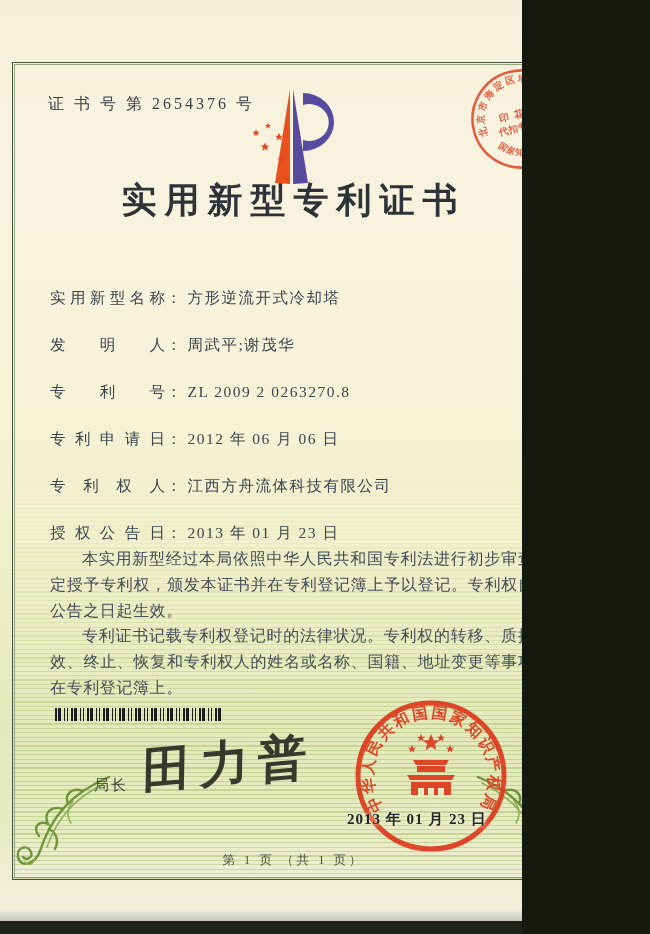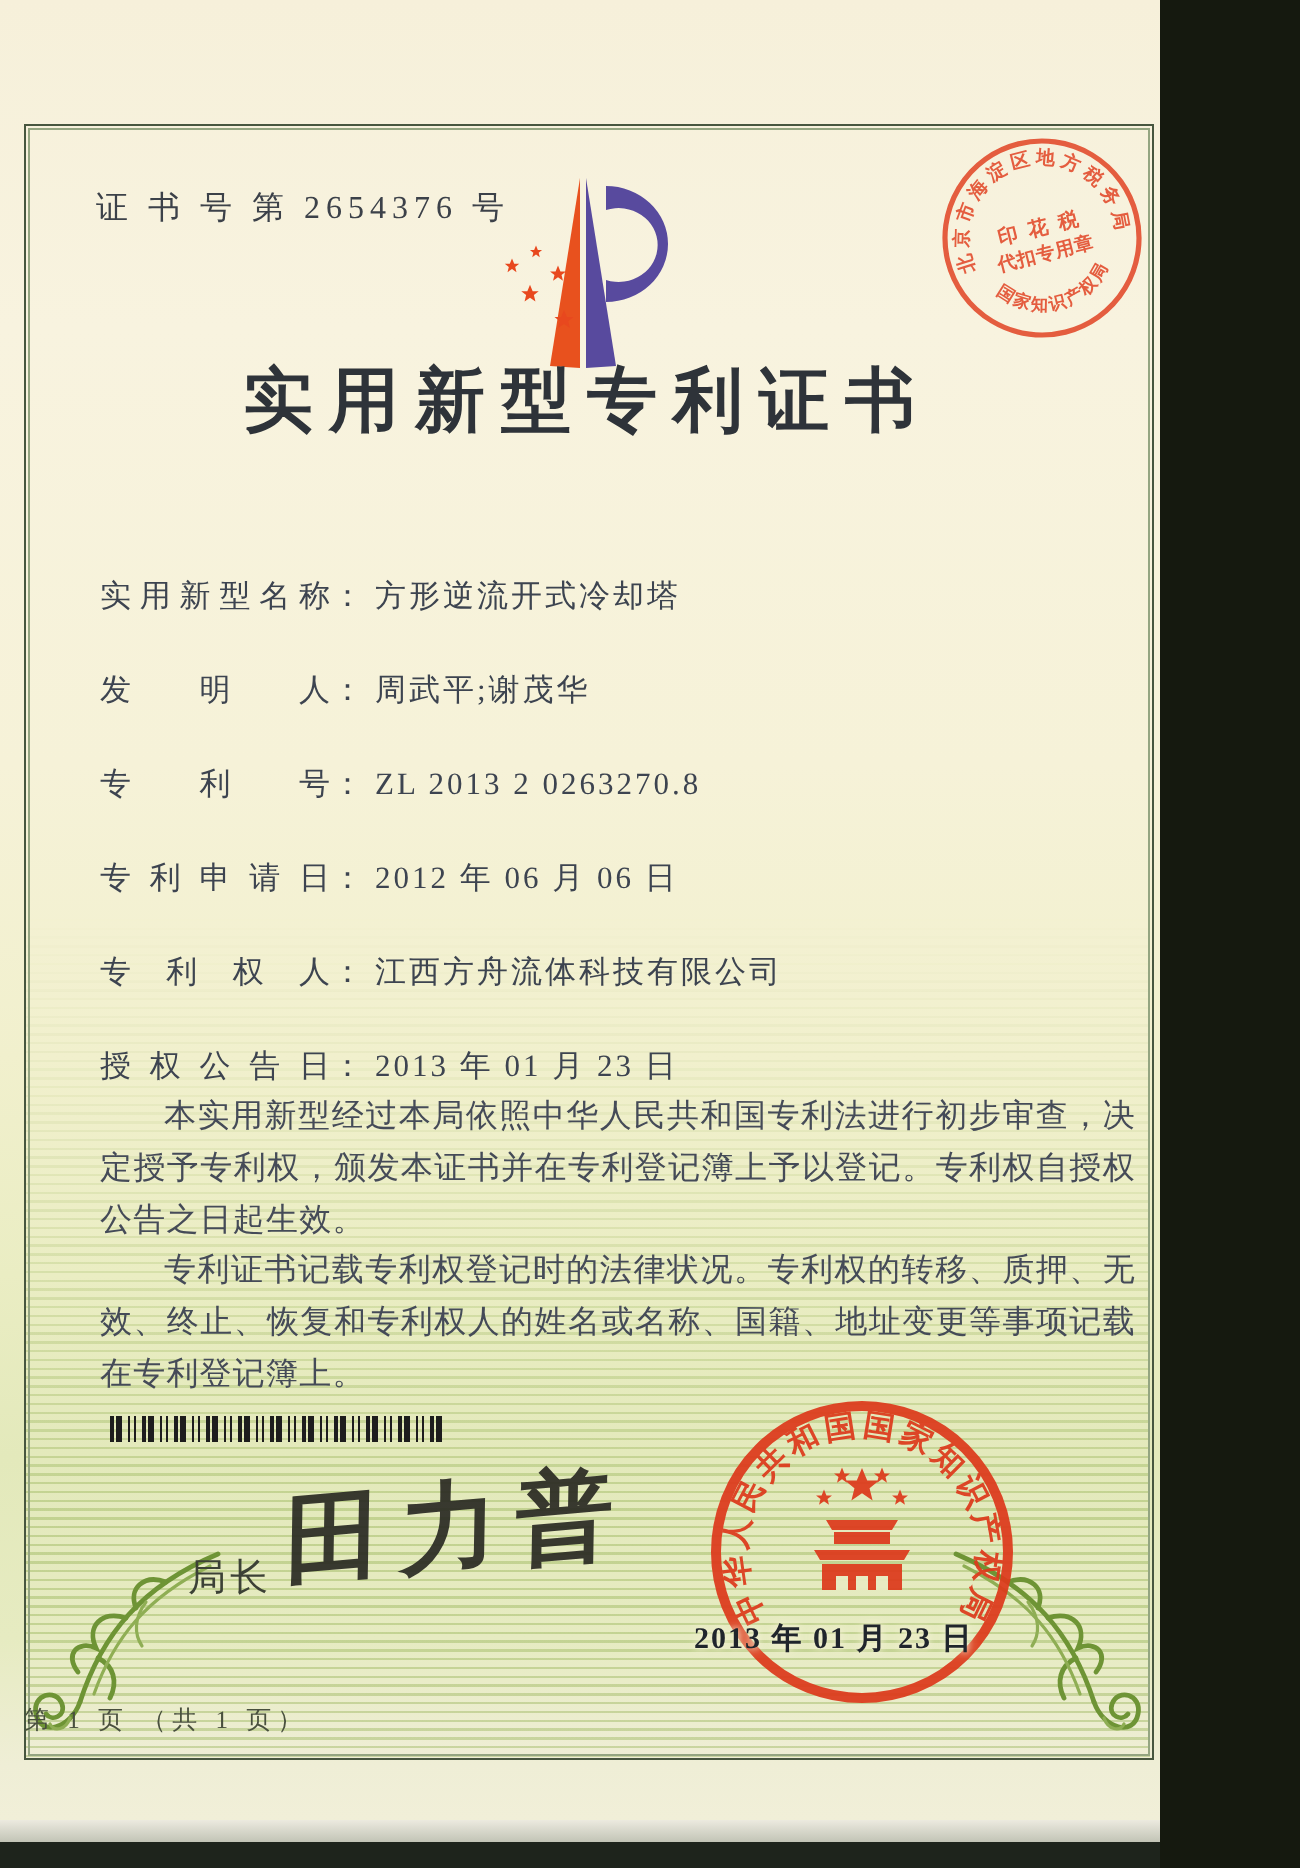--- a/index.html
+++ b/index.html
@@ -1,17 +1,17 @@
 <!DOCTYPE html>
 <html><head>
 <meta charset="utf-8">
 <style>
   html,body{margin:0;padding:0;}
   body{font-family:"Liberation Serif","DejaVu Serif",serif;background:#15190f;}
-  .scan{position:relative;width:580px;height:934px;background:#1e241c;overflow:hidden;}
+  .scan{position:relative;width:522px;height:934px;background:#1e241c;overflow:hidden;}
   
   .paper{position:absolute;left:0;top:0;width:620px;height:910px;
     background:linear-gradient(180deg,#f6f0da 0%,#f8f3df 18%,#f6f2d8 42%,#f1f0cd 58%,
       #eaedc3 70%,#e3e9bb 80%,#e6ebc1 90%,#efeed6 97%,#f1efd8 100%);}
   .sliver-r{position:absolute;left:620px;top:0;width:7px;height:912px;
     background:linear-gradient(90deg,#e9eade,#b9bcae);}
   .sliver-b{position:absolute;left:0;top:910px;width:627px;height:11px;
     background:linear-gradient(180deg,#eceadf,#c2c4b6);}
   
   .stripes{position:absolute;left:13px;top:455px;width:562px;height:424px;
@@ -33,31 +33,31 @@
   .fvalue{letter-spacing:1.5px;}
   .r0{top:0;}.r1{top:47px;}.r2{top:94px;}.r3{top:141px;}.r4{top:188px;}.r5{top:235px;}
   .legal{position:absolute;left:50px;top:546px;width:518px;}
   .legal p{margin:0;text-indent:2em;font-size:16px;line-height:25.8px;text-align:justify;
     color:#454b58;letter-spacing:.6px;}
   
   .barcode{position:absolute;left:55px;top:708px;width:166px;height:13px;background:
     repeating-linear-gradient(90deg,#1d1d1d 0 2px,transparent 2px 3px,#1d1d1d 3px 6px,
     transparent 6px 9px,#1d1d1d 9px 10px,transparent 10px 12px,#1d1d1d 12px 13px,transparent 13px 16px);}
   
-  .director-label{position:absolute;left:94px;top:776px;font-size:19px;color:#3c4136;letter-spacing:2px;}
+  .director-label{position:absolute;left:94px;top:776px;font-size:15px;color:#3c4136;letter-spacing:2px;}
   .signature{position:absolute;left:142px;top:731px;font-size:49px;font-weight:700;color:#2a2a23;
     letter-spacing:9px;transform:rotate(-5deg) skewX(-6deg);white-space:nowrap;opacity:.92;}
   
   .logo{position:absolute;left:243px;top:84px;width:112px;height:110px;}
   .tax-seal{position:absolute;left:469px;top:67px;width:104px;height:104px;
     transform:rotate(-14deg);opacity:.88;}
   .office-seal{position:absolute;left:351px;top:696px;width:160px;height:160px;opacity:.93;}
   .seal-date{position:absolute;left:347px;top:810px;font-size:15px;font-weight:700;color:#20252c;
     letter-spacing:1px;white-space:nowrap;text-shadow:0 0 3px #f2efd0,0 0 6px #f2efd0;}
-  .footer{position:absolute;left:12px;top:852px;width:563px;
+  .footer{position:absolute;left:12px;top:852px;width:563px;text-align:center;
     font-size:12.5px;color:#49503e;letter-spacing:3px;}
   .flourish{position:absolute;width:112px;height:112px;}
   .flourish.left{left:9px;top:767px;}
   .flourish.right{left:466px;top:767px;transform:scaleX(-1);}
   svg text{font-family:"Liberation Serif","DejaVu Serif",serif;}
 </style>
 </head>
 <body>
 
 <div class="scan">
@@ -132,21 +132,21 @@
     <h1 class="title">实用新型专利证书</h1>
 
     <div class="fields">
       <div class="field-row r0">
         <span class="flabel">实用新型名称</span><span class="fcolon">：</span><span class="fvalue">方形逆流开式冷却塔</span>
       </div>
       <div class="field-row r1">
         <span class="flabel">发明人</span><span class="fcolon">：</span><span class="fvalue">周武平;谢茂华</span>
       </div>
       <div class="field-row r2">
-        <span class="flabel">专利号</span><span class="fcolon">：</span><span class="fvalue">ZL 2013 2 0263270.8</span>
+        <span class="flabel">专利号</span><span class="fcolon">：</span><span class="fvalue">ZL 2009 2 0263270.8</span>
       </div>
       <div class="field-row r3">
         <span class="flabel">专利申请日</span><span class="fcolon">：</span><span class="fvalue">2012 年 06 月 06 日</span>
       </div>
       <div class="field-row r4">
         <span class="flabel">专利权人</span><span class="fcolon">：</span><span class="fvalue">江西方舟流体科技有限公司</span>
       </div>
       <div class="field-row r5">
         <span class="flabel">授权公告日</span><span class="fcolon">：</span><span class="fvalue">2013 年 01 月 23 日</span>
       </div>

